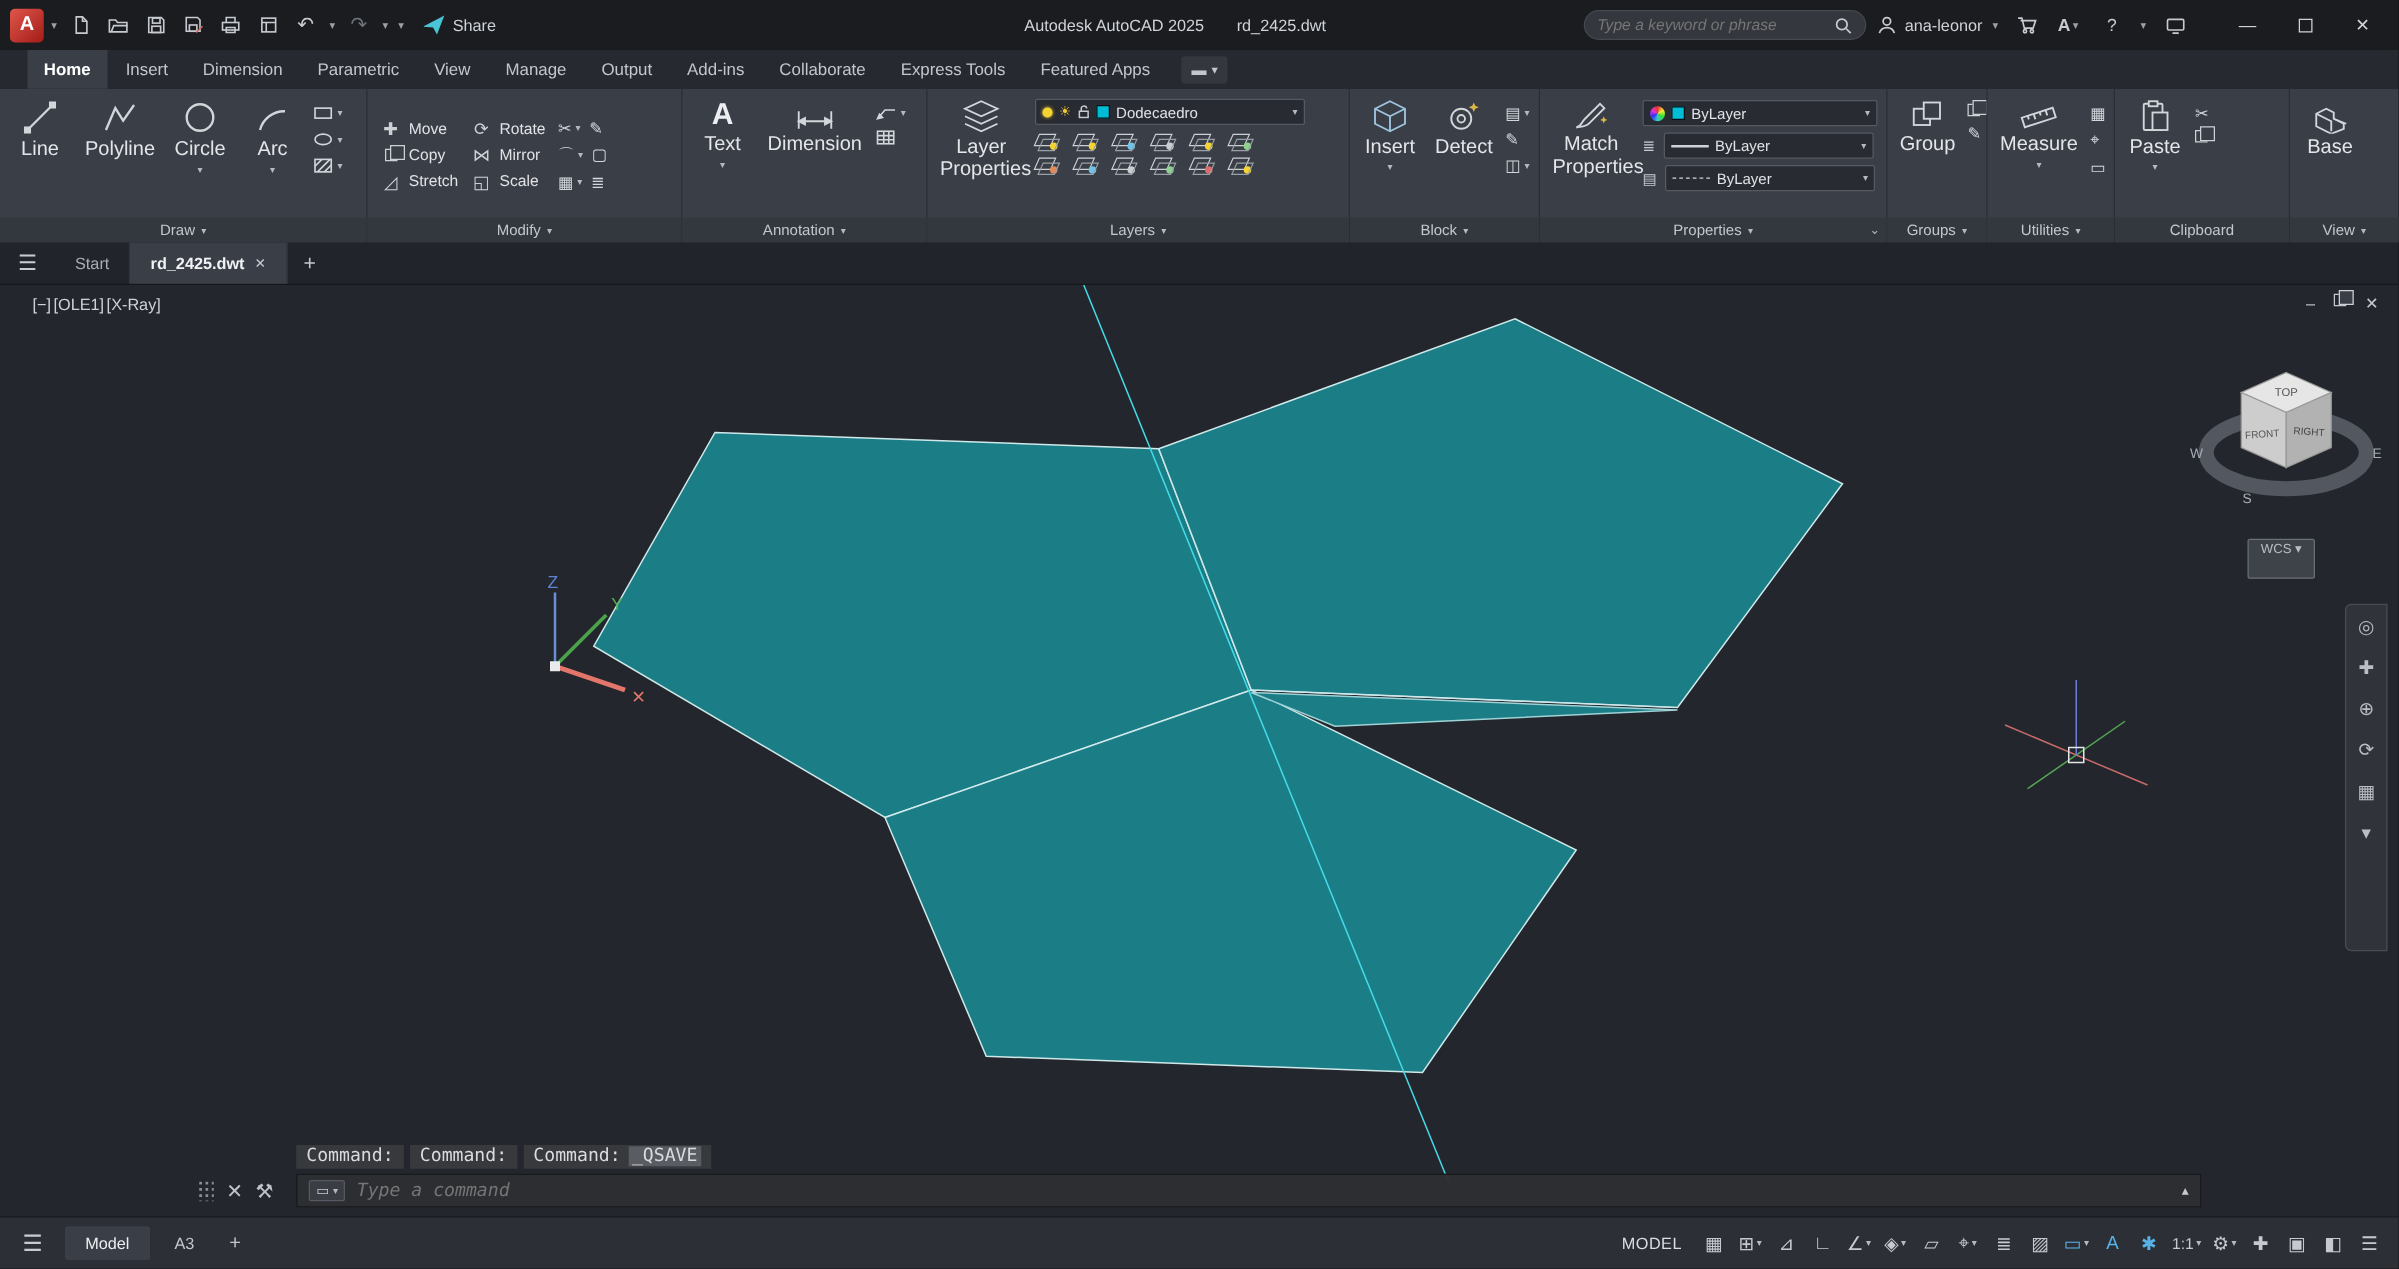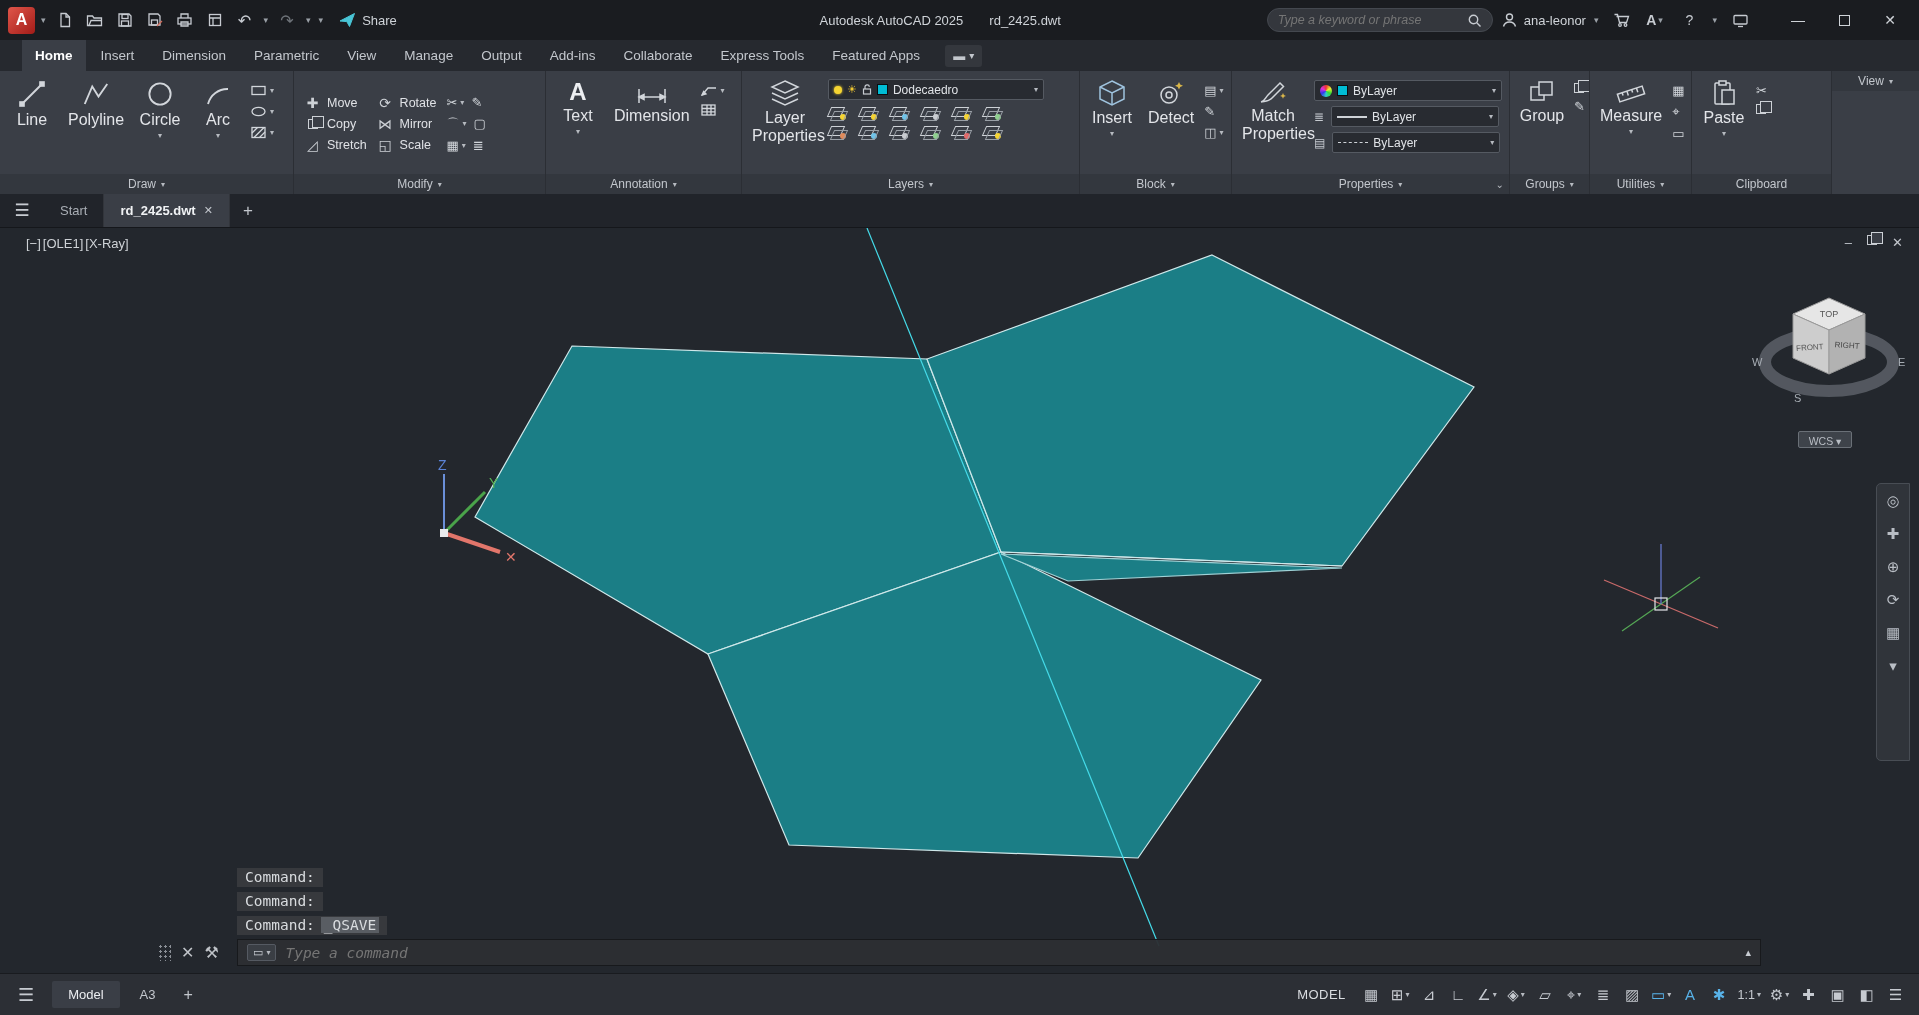--- a/index.html
+++ b/index.html
@@ -96,31 +96,31 @@
     color:#c3c7cd; font-size:17px; }
 
   
   .viewport { position:relative; flex:1; background:#23272d; overflow:hidden; }
   #vp-canvas { position:absolute; inset:0; }
   .vp-label { position:absolute; top:8px; left:26px; font-size:13px; color:#ced2d6;
     display:flex; gap:2px; }
   .vp-winctl { position:absolute; top:7px; right:16px; display:flex; gap:15px;
     color:#c3c7cd; font-size:13px; }
   .viewcube { position:absolute; top:48px; left:1738px; width:182px; height:150px; }
-  .wcs-chip { position:absolute; top:203px; left:1798px; width:54px; height:17px;
+  .wcs-chip { position:absolute; top:203px; left:1798px; width:54px; height:32px;
     background:#3e434a; border:1px solid #6a7077; border-radius:2px; color:#b9bec5;
-    font-size:10.5px; display:flex; align-items:flex-end; justify-content:center; }
+    font-size:10.5px; display:flex; align-items:flex-start; justify-content:center; }
   .nav-strip { position:absolute; top:255px; left:1876px; width:34px; height:278px;
     background:#30343a; border:1px solid #484d54; border-radius:5px 0 0 5px;
     display:flex; flex-direction:column; align-items:center; padding-top:8px; gap:15px;
     color:#b9bec5; font-size:15px; }
 
   
   .cmd-history { position:absolute; left:237px; bottom:38px; display:flex;
-    flex-direction:column; gap:5px; font-family:"DejaVu Sans Mono",monospace; font-size:14.5px; }
+    flex-direction:row; gap:5px; font-family:"DejaVu Sans Mono",monospace; font-size:14.5px; }
   .cmd-line { background:rgba(58,60,64,.88); color:#d9dcdf; padding:1px 8px 2px 8px;
     align-self:flex-start; }
   .cmd-val { background:#595d63; margin-left:6px; padding:0 3px; }
   .cmd-val:empty { display:none; margin:0; padding:0; }
   .cmd-tools { position:absolute; left:158px; bottom:7px; height:27px; display:flex;
     align-items:center; gap:10px; color:#c0c4c9; }
   .cmd-grip { width:13px; height:17px;
     background-image:radial-gradient(circle,#8a8f96 1.1px,transparent 1.4px);
     background-size:5px 5px; }
   .cmd-bar { position:absolute; left:237px; bottom:7px; width:1524px; height:27px;
@@ -697,20 +697,29 @@
               <span class="dbl-square"></span>
             </div>
         </div>
       </div>
       <div class="panel-footer">
         <span>Clipboard</span>
       </div>
     </div>
 
     <div class="panel" style="width:87px;border-right:none">
+      <div class="panel-body">
+        <div class="big-btn">
+          <svg width="30" height="28" viewBox="0 0 30 28">
+              <path d="M4 12l8-4 6 3v5l8 4v4l-10 4-12-6z"></path>
+              <path d="M4 12l12 6 0 8M18 16l10 4"></path>
+            </svg>
+          <span class="bl">Base</span>
+        </div>
+      </div>
       <div class="panel-footer">
         <span>View</span>
         <span class="caret">▾</span>
       </div>
     </div>
   </div>
 
   <div class="file-tabs">
     <div class="ft-menu">
         <span>☰</span>

